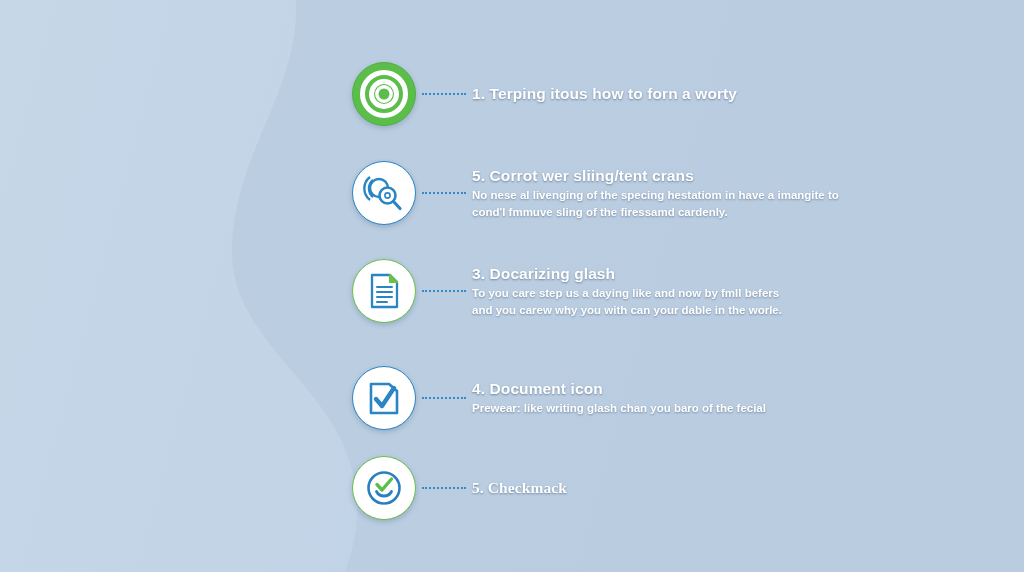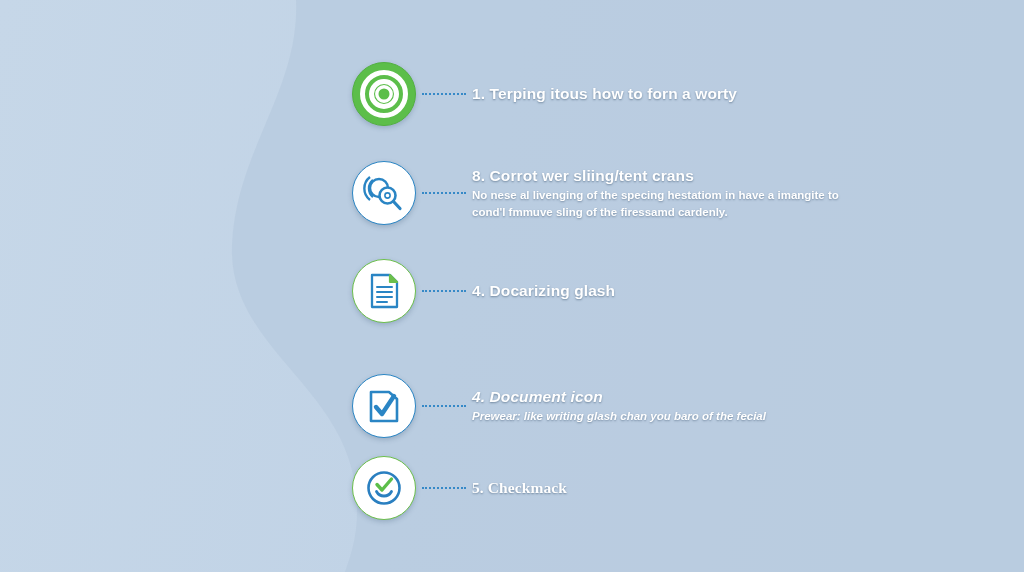--- a/index.html
+++ b/index.html
@@ -146,46 +146,48 @@
             <path d="M11 26 A11 11 0 0 1 11 9"></path>
             <path d="M8 29 A14.5 14.5 0 0 1 8 6"></path>
           </g>
           <circle cx="25.5" cy="24.5" r="8" fill="#ffffff" stroke="#2a85c4" stroke-width="2.6"></circle>
           <circle cx="25.5" cy="24.5" r="2.6" fill="none" stroke="#2a85c4" stroke-width="1.6"></circle>
           <line x1="31.5" y1="30.5" x2="38" y2="37.5" stroke="#2a85c4" stroke-width="3.2" stroke-linecap="round"></line>
         </svg>
       </div>
       <div class="connector"></div>
       <div class="step-text">
-        <div class="step-title">8. Corrot wer sliing/tent crans</div>
+        <div class="step-title">5. Corrot wer sliing/tent crans</div>
         <div class="step-desc">No  nese al livenging of the specing hestatiom in have a imangite to
 cond'l fmmuve sling of the firessamd cardenly.</div>
       </div>
     </div>
 
     <div class="step" style="top:259px;">
       <div class="step-icon white-disc ring-green">
         <svg width="42" height="42" viewBox="0 0 42 42">
           <path d="M9 5 H27 L34 12 V37 H9 Z" fill="#ffffff" stroke="#2a85c4" stroke-width="2.3" stroke-linejoin="round"></path>
           <path d="M27 5 L34 12 H27 Z" fill="#6cbf4b" stroke="#6cbf4b" stroke-width="2.2" stroke-linejoin="round"></path>
           <g stroke="#2a85c4" stroke-width="2" stroke-linecap="round">
             <line x1="14" y1="17" x2="29" y2="17"></line>
             <line x1="14" y1="22" x2="29" y2="22"></line>
             <line x1="14" y1="27" x2="29" y2="27"></line>
             <line x1="14" y1="32" x2="24" y2="32"></line>
           </g>
         </svg>
       </div>
       <div class="connector"></div>
       <div class="step-text">
-        <div class="step-title">4. Docarizing glash</div>
-      </div>
-    </div>
-
-    <div class="step" style="top:374px;font-style:italic;">
+        <div class="step-title">3. Docarizing glash</div>
+        <div class="step-desc">To you care step us a daying like and now by fmll befers
+and you carew why you with can your dable in the worle.</div>
+      </div>
+    </div>
+
+    <div class="step" style="top:366px;">
       <div class="step-icon white-disc ring-blue">
         <svg width="42" height="42" viewBox="0 0 42 42">
           <path d="M8 7 H26 L34 14 V36 H8 Z" fill="#ffffff" stroke="#2a85c4" stroke-width="2.6" stroke-linejoin="round"></path>
           <path d="M13 22 L19 29 L31 11" fill="none" stroke="#2a85c4" stroke-width="4.4" stroke-linecap="round" stroke-linejoin="round"></path>
         </svg>
       </div>
       <div class="connector"></div>
       <div class="step-text">
         <div class="step-title">4. Document icon</div>
         <div class="step-desc">Prewear: like writing glash chan you baro of the fecial</div>

